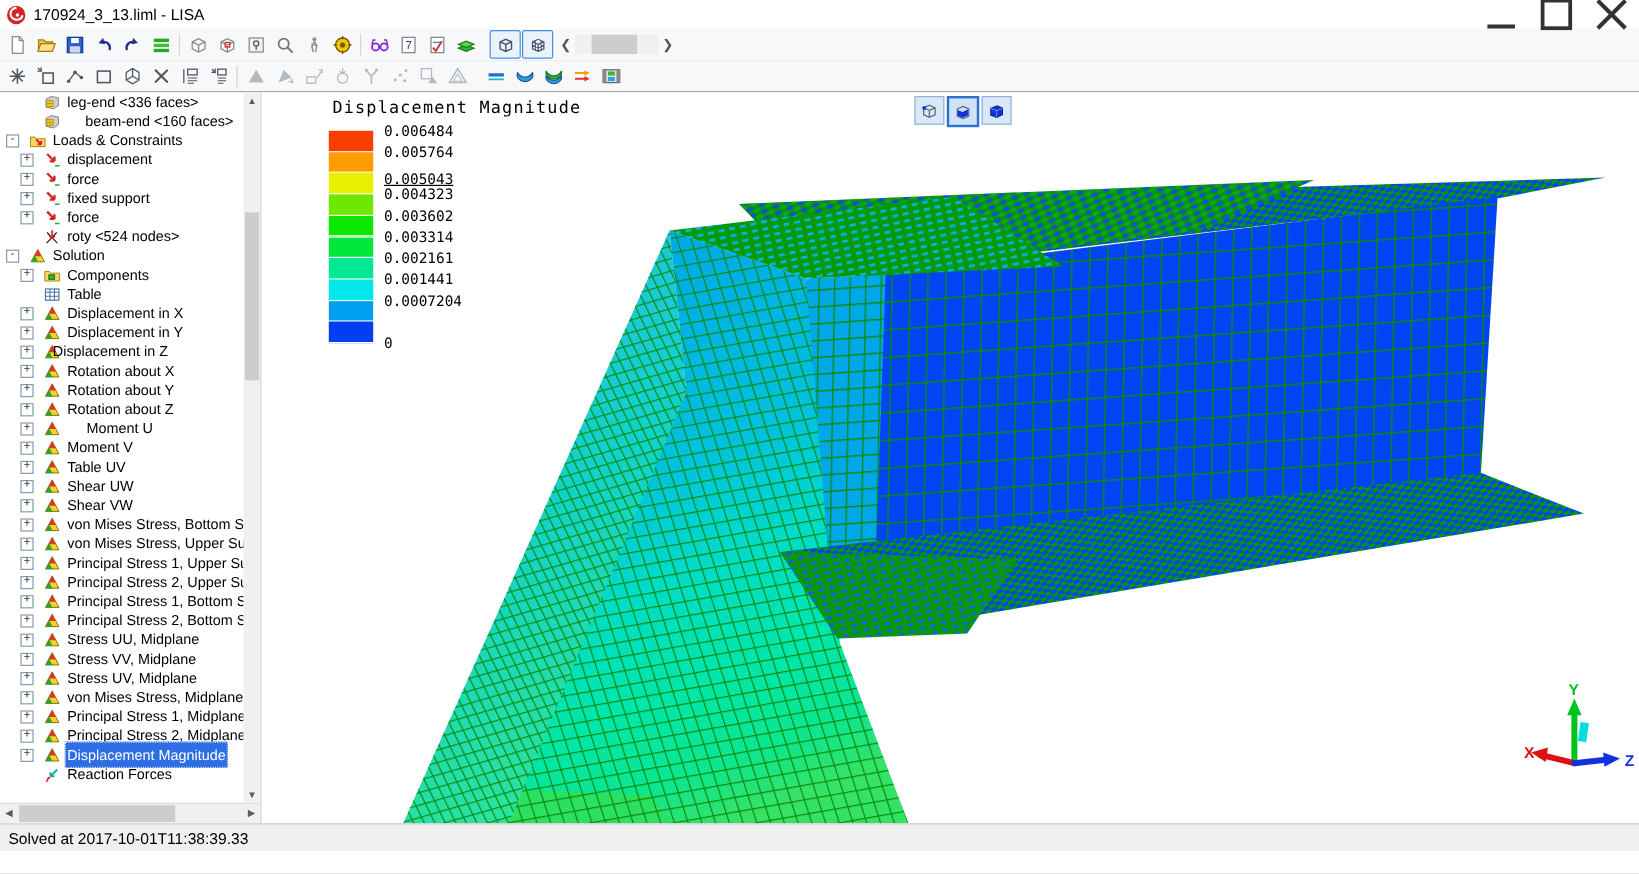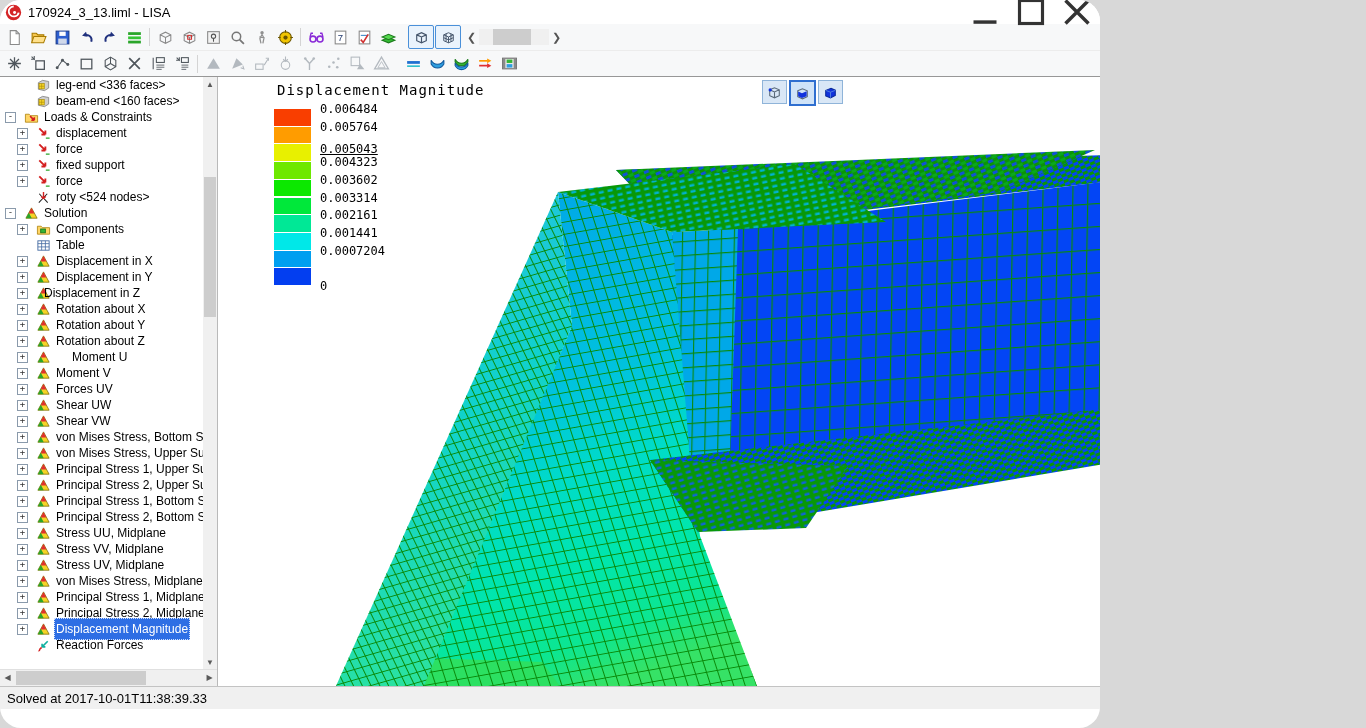--- a/index.html
+++ b/index.html
@@ -1,16 +1,16 @@
 <!DOCTYPE html>
 <html><head>
 <meta charset="utf-8">
 <style>
   html,body{margin:0;padding:0;background:#d8d8d8;}
-  #app{position:relative;width:1100px;height:728px;background:#fff;font-family:"Liberation Sans",sans-serif;color:#000;overflow:hidden;user-select:none;border-radius:21px;}
+  #app{position:relative;width:1366px;height:728px;background:#fff;font-family:"Liberation Sans",sans-serif;color:#000;overflow:hidden;user-select:none;}
   
   .titlebar{height:24px;display:flex;align-items:center;background:#ffffff;}
   .titlebar .logo{width:17px;height:17px;margin:0 6px 0 5px;}
   .titlebar .title{font-size:13px;}
   .wincontrols{margin-left:auto;display:flex;height:24px;}
   .winbtn{width:46px;height:24px;display:flex;align-items:center;justify-content:center;}
   
   .menubar{height:22px;display:flex;align-items:center;background:#fff;font-size:13px;}
   .menuitem{padding:2px 12px;}
   .menuitem.disabled{color:#9b9b9b;}
@@ -362,21 +362,21 @@
                 <path d="M3.2 8.8h5.6M6 6v5.6" stroke="#a88a00" stroke-width=".6"></path>
               </svg></span>
             <span class="tlabel" style="left:54px">leg-end &lt;336 faces&gt;</span>
           </div>
           <div class="trow">
             <span class="ticon" style="left:36px"><svg viewBox="0 0 16 16">
                 <path d="M2.5 5L7 2.5l6.5 1.2v7L9 13.5 2.5 12z" fill="#cfcfcf" stroke="#7a7a7a" stroke-width=".8"></path>
                 <rect x="3.2" y="6" width="5.6" height="5.6" fill="#f5d327" stroke="#a88a00" stroke-width=".7"></rect>
                 <path d="M3.2 8.8h5.6M6 6v5.6" stroke="#a88a00" stroke-width=".6"></path>
               </svg></span>
-            <span class="tlabel" style="left:54px">beam-end &lt;160 faces&gt;</span>
+            <span class="tlabel" style="left:69px">beam-end &lt;160 faces&gt;</span>
           </div>
           <div class="trow">
             <div class="ebox" style="left:5px">-</div>
             <span class="ticon" style="left:24px"><svg viewBox="0 0 16 16">
                 <path d="M1.5 13V4.5h4L7 6h7.5v7z" fill="#ffd666" stroke="#a87b00" stroke-width=".8"></path>
                 <path d="M6.5 6.5l4.5 4.5M11 11V7.8M11 11H7.8" stroke="#d42020" stroke-width="1.7" fill="none"></path>
               </svg></span>
             <span class="tlabel" style="left:42px">Loads &amp; Constraints</span>
           </div>
           <div class="trow">
@@ -514,21 +514,21 @@
               </svg></span>
             <span class="tlabel" style="left:54px">Moment V</span>
           </div>
           <div class="trow">
             <div class="ebox" style="left:17px">+</div>
             <span class="ticon" style="left:36px"><svg viewBox="0 0 16 16">
                 <path d="M8 2l6 11H2z" fill="#f5d327" stroke="#7a6a00" stroke-width=".8"></path>
                 <path d="M8 2L4.9 8h6.2z" fill="#e03030"></path>
                 <path d="M2 13l3.2-5.8L8.2 13z" fill="#2aa52a"></path>
               </svg></span>
-            <span class="tlabel" style="left:54px">Forces UV</span>
+            <span class="tlabel" style="left:54px">Table UV</span>
           </div>
           <div class="trow">
             <div class="ebox" style="left:17px">+</div>
             <span class="ticon" style="left:36px"><svg viewBox="0 0 16 16">
                 <path d="M8 2l6 11H2z" fill="#f5d327" stroke="#7a6a00" stroke-width=".8"></path>
                 <path d="M8 2L4.9 8h6.2z" fill="#e03030"></path>
                 <path d="M2 13l3.2-5.8L8.2 13z" fill="#2aa52a"></path>
               </svg></span>
             <span class="tlabel" style="left:54px">Shear UW</span>
           </div>

